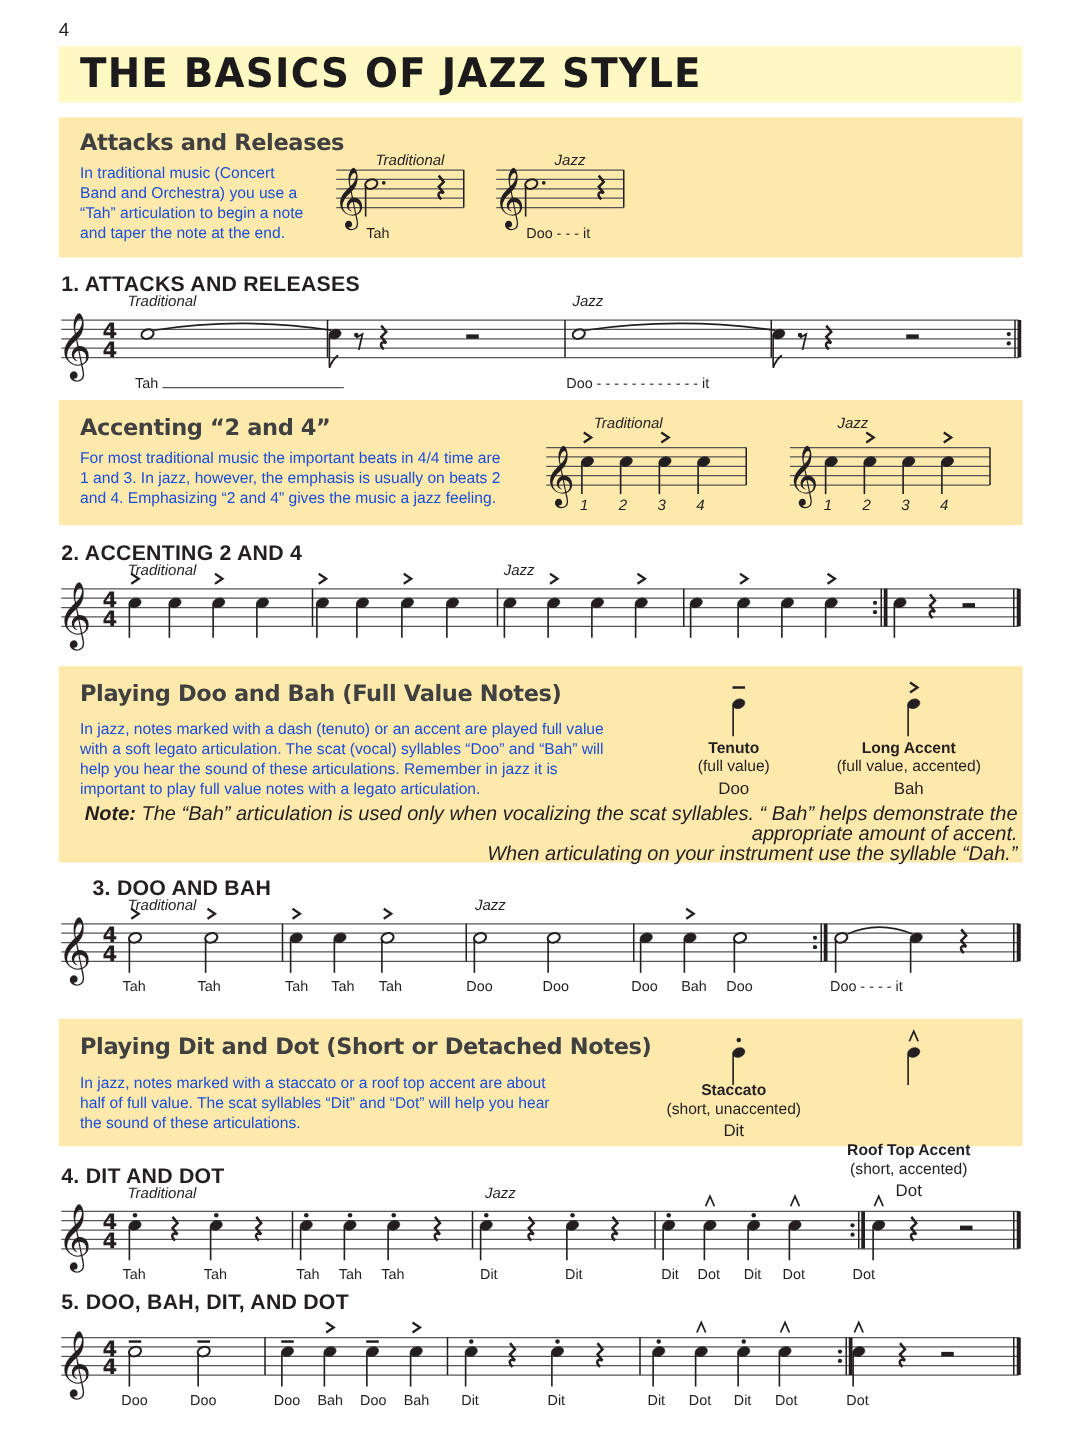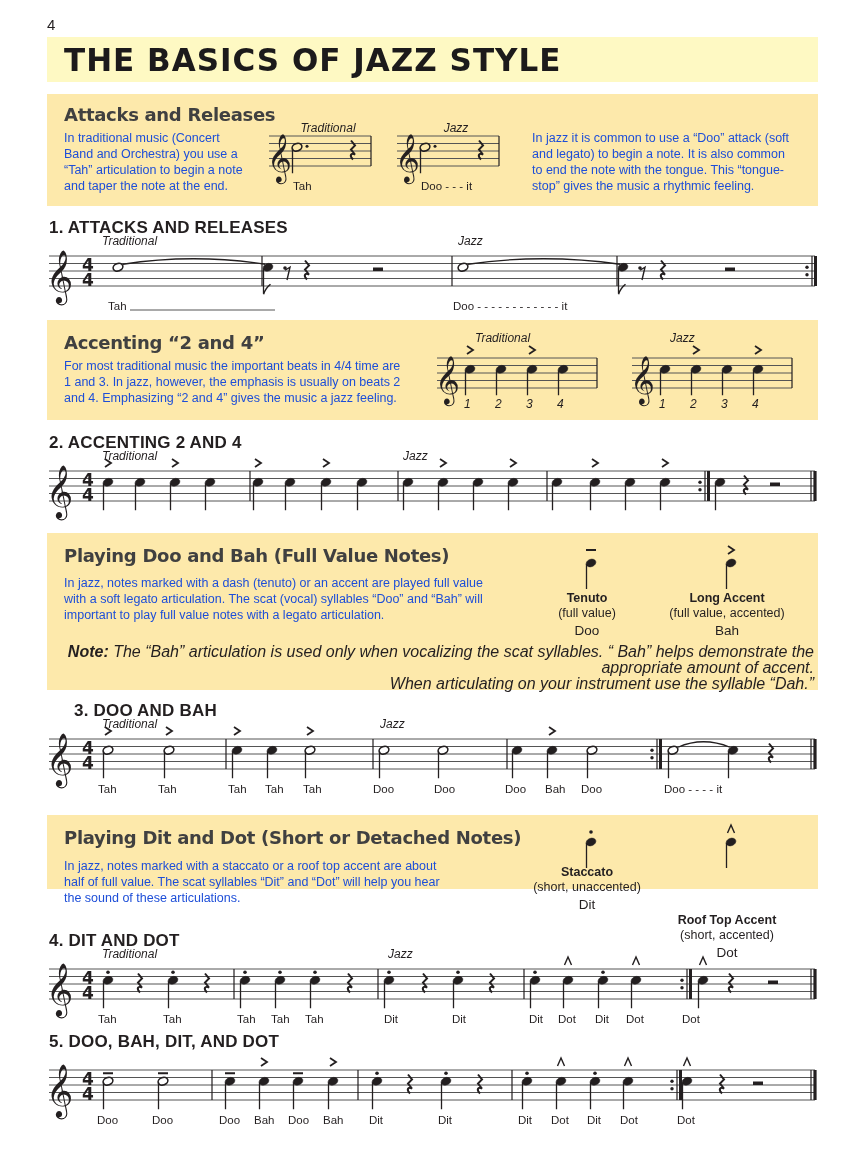--- a/index.html
+++ b/index.html
@@ -66,26 +66,20 @@
       <line x1="350" x2="452" y1="72" y2="72" stroke="#555" stroke-width="1"></line>
       <line x1="452" x2="452" y1="42" y2="72" stroke="#231f20" stroke-width="1.2"></line>
       <text x="348" y="78" font-family="DejaVu Sans, sans-serif" font-size="42" fill="#231f20">𝄞</text>
       <ellipse cx="378" cy="53.25" rx="5" ry="3.7" transform="rotate(-20 378 53.25)" fill="none" stroke="#231f20" stroke-width="1.6"></ellipse>
       <line x1="373.5" x2="373.5" y1="54.25" y2="79.25" stroke="#231f20" stroke-width="1.3"></line>
       <circle cx="388" cy="52.25" r="1.5" fill="#231f20"></circle>
       <path d="M432 46.5 l4 5 l-4 4 l4 5 c-4 -2 -6 1 -2 5" fill="none" stroke="#231f20" stroke-width="2"></path>
       <text x="409" y="38" class="lbl-italic" text-anchor="middle">Jazz</text>
       <text x="374" y="96" class="syl">Doo - - - it</text>
     </svg>
-  <div class="body-text" style="left:485px;top:36px;width:280px;">
-    <div>In jazz it is common to use a “Doo” attack (soft</div>
-      <div>and legato) to begin a note.  It is also common</div>
-      <div>to end the note with the tongue.  This “tongue-</div>
-      <div>stop” gives the music a rhythmic feeling.</div>
-  </div>
 </div>
 
 <div class="ex-title" style="top:218px;">1.  ATTACKS AND RELEASES</div>
 <svg class="staff ex-staff" style="left:0;top:232px;" width="864" height="80">
     <line x1="49" x2="815" y1="24" y2="24" stroke="#555" stroke-width="1"></line>
     <line x1="49" x2="815" y1="31.5" y2="31.5" stroke="#555" stroke-width="1"></line>
     <line x1="49" x2="815" y1="39" y2="39" stroke="#555" stroke-width="1"></line>
     <line x1="49" x2="815" y1="46.5" y2="46.5" stroke="#555" stroke-width="1"></line>
     <line x1="49" x2="815" y1="54" y2="54" stroke="#555" stroke-width="1"></line>
     <text x="46" y="60" font-family="DejaVu Sans, sans-serif" font-size="46" fill="#231f20">𝄞</text>
@@ -301,20 +295,21 @@
     </g>
     <line x1="811" x2="811" y1="24" y2="54" stroke="#231f20" stroke-width="1.2"></line>
     <line x1="815" x2="815" y1="24" y2="54" stroke="#231f20" stroke-width="3.2"></line>
   </svg>
 
 <div class="info-box" style="top:533px;height:157px;">
   <h2 style="left:17px;top:12px;">Playing Doo and Bah (Full Value Notes)</h2>
   <div class="body-text" style="left:17px;top:42px;width:460px;">
     <div>In jazz, notes marked with a dash (tenuto) or an accent are played full value</div>
       <div>with a soft legato articulation.  The scat (vocal) syllables “Doo” and “Bah” will</div>
+      <div>help you hear the sound of these articulations.  Remember in jazz it is</div>
       <div>important to play full value notes with a legato articulation.</div>
   </div>
   <div class="note-text" style="left:17px;top:111px;width:750px;">
     <div><b>Note:</b><span> The “Bah” articulation is used only when vocalizing the scat syllables. “ Bah” helps demonstrate the appropriate amount of accent.</span></div>
     <div>When articulating on your instrument use the syllable “Dah.”</div>
   </div>
   <svg class="staff" id="doobah-mini" style="left:0;top:0;" width="771" height="157">
       <ellipse cx="544" cy="30" rx="5" ry="3.7" transform="rotate(-20 544 30)" fill="#231f20" stroke="#231f20" stroke-width="0.5"></ellipse>
       <line x1="539.5" x2="539.5" y1="31" y2="56" stroke="#231f20" stroke-width="1.3"></line>
       <line x1="539" x2="549" y1="17" y2="17" stroke="#231f20" stroke-width="2"></line>
@@ -418,21 +413,21 @@
     <text x="265" y="78" class="syl">Tah</text>
     <text x="303" y="78" class="syl">Tah</text>
     <text x="373" y="78" class="syl">Doo</text>
     <text x="434" y="78" class="syl">Doo</text>
     <text x="505" y="78" class="syl">Doo</text>
     <text x="545" y="78" class="syl">Bah</text>
     <text x="581" y="78" class="syl">Doo</text>
     <text x="664" y="78" class="syl">Doo - - - - it</text>
   </svg>
 
-<div class="info-box" style="top:815px;height:74px;">
+<div class="info-box" style="top:815px;height:102px;">
   <h2 style="left:17px;top:12px;">Playing Dit and Dot (Short or Detached Notes)</h2>
   <div class="body-text" style="left:17px;top:43px;width:430px;">
     <div>In jazz, notes marked with a staccato or a roof top accent are about</div>
       <div>half of full value.  The scat syllables “Dit” and “Dot” will help you hear</div>
       <div>the sound of these articulations.</div>
   </div>
   <svg class="staff" id="ditdot-mini" style="left:0;top:0;" width="771" height="102">
       <ellipse cx="544" cy="27" rx="5" ry="3.7" transform="rotate(-20 544 27)" fill="#231f20" stroke="#231f20" stroke-width="0.5"></ellipse>
       <line x1="539.5" x2="539.5" y1="28" y2="53" stroke="#231f20" stroke-width="1.3"></line>
       <circle cx="544" cy="17" r="1.8" fill="#231f20"></circle>

